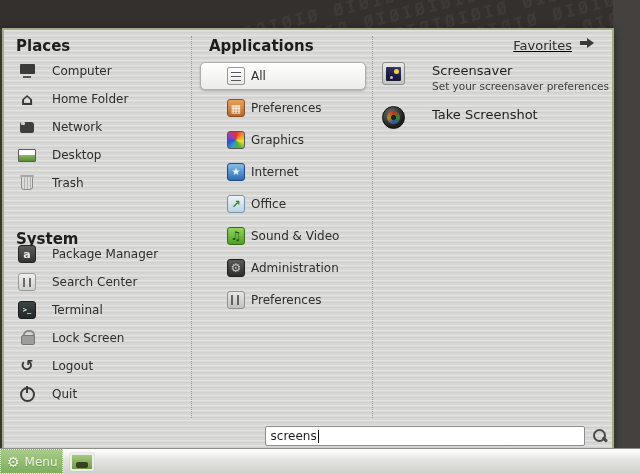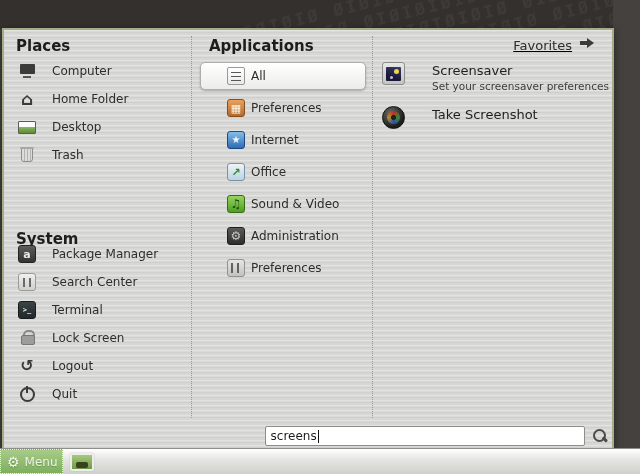--- a/index.html
+++ b/index.html
@@ -184,20 +184,24 @@
 
     <div class="row">
           <span class="icon computer-icon"></span>
           <span class="label">Computer</span>
         </div>
         <div class="row">
           <span class="icon home-icon"></span>
           <span class="label">Home Folder</span>
         </div>
         <div class="row">
+          <span class="icon network-icon"></span>
+          <span class="label">Network</span>
+        </div>
+        <div class="row">
           <span class="icon desktop-icon"></span>
           <span class="label">Desktop</span>
         </div>
         <div class="row">
           <span class="icon trash-icon"></span>
           <span class="label">Trash</span>
         </div>
       </div>
 
     <div class="heading h-system">System</div>
@@ -234,20 +238,24 @@
     <div class="heading h-apps">Applications</div>
     <div class="list apps-list">
 
     <div class="app-row selected">
           <span class="icon all-icon"></span>
           <span class="label">All</span>
         </div>
         <div class="app-row">
           <span class="icon accessories-icon"></span>
           <span class="label">Preferences</span>
+        </div>
+        <div class="app-row">
+          <span class="icon graphics-icon"></span>
+          <span class="label">Graphics</span>
         </div>
         <div class="app-row">
           <span class="icon internet-icon"></span>
           <span class="label">Internet</span>
         </div>
         <div class="app-row">
           <span class="icon office-icon"></span>
           <span class="label">Office</span>
         </div>
         <div class="app-row">

